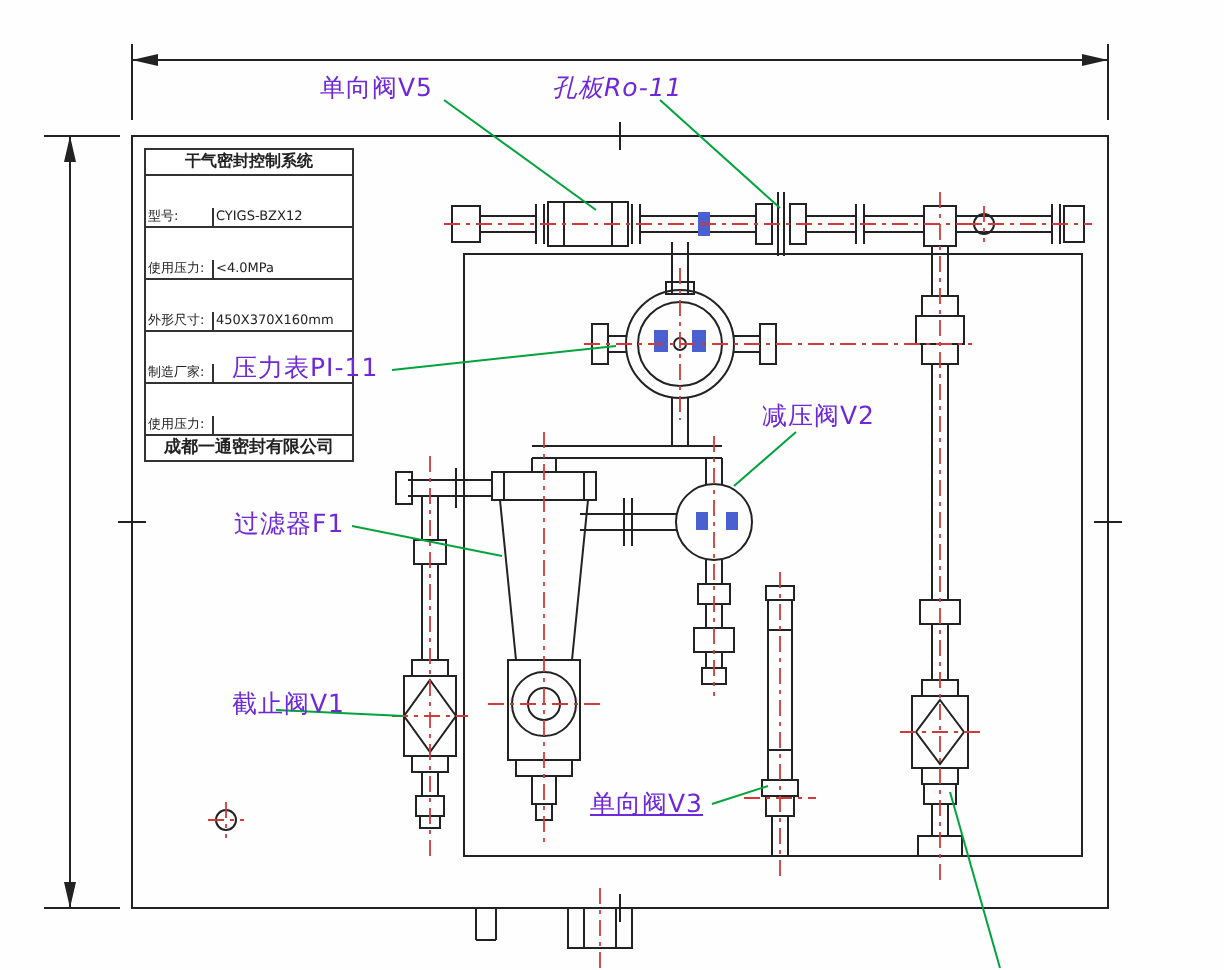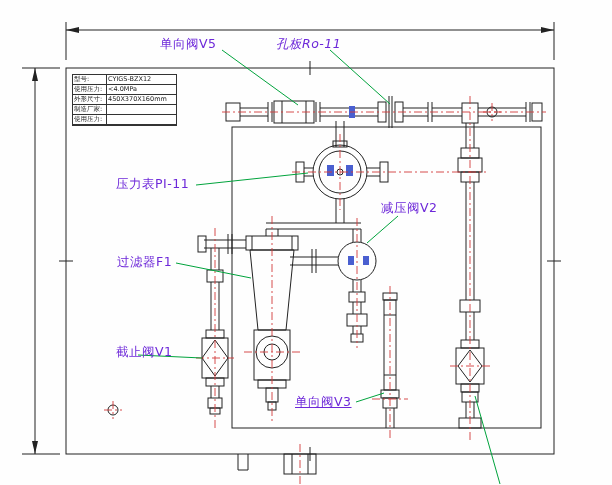--- a/index.html
+++ b/index.html
@@ -13,21 +13,21 @@
     position:absolute; color:#6d28d9; font-size:12.5px; line-height:14px;
     white-space:nowrap; letter-spacing:0.5px;
   }
   .title-block {
     position:absolute; left:72px; top:74px; width:105px;
     border:1px solid #333; background:rgba(255,255,255,0.92); color:#222;
   }
   .tb-title { height:13px; border-bottom:1px solid #333; font-size:8px;
     line-height:12px; text-align:center; font-weight:bold; overflow:hidden; }
   .tb-row { height:10px; border-bottom:1px solid #333; display:flex;
-    font-size:6.5px; line-height:9px; }
+    font-size:6.5px; line-height:9px;margin-top:16px; }
   .tb-row:last-of-type { border-bottom:1px solid #333; }
   .tb-label { width:34px; border-right:1px solid #333; padding-left:1px;
     white-space:nowrap; overflow:hidden; }
   .tb-value { flex:1; padding-left:1px; white-space:nowrap; overflow:hidden; }
   .tb-company { height:12px; font-size:8.5px; line-height:12px;
     text-align:center; font-weight:bold; overflow:hidden; }
 </style>
 </head>
 <body>
 
@@ -261,40 +261,42 @@
       <line x1="196" y1="185" x2="308" y2="173"></line>
       <line x1="398" y1="216" x2="367" y2="243"></line>
       <line x1="176" y1="263" x2="251" y2="278"></line>
       <line x1="138" y1="355" x2="202" y2="358"></line>
       <line x1="356" y1="402" x2="384" y2="393"></line>
       <line x1="475" y1="396" x2="500" y2="484"></line>
     </g>
   </svg>
 
   <div class="title-block">
+    <div class="tb-title">干气密封控制系统</div>
     <div class="tb-row">
       <div class="tb-label">型号:</div>
       <div class="tb-value">CYIGS-BZX12</div>
     </div>
     <div class="tb-row">
       <div class="tb-label">使用压力:</div>
       <div class="tb-value">&lt;4.0MPa</div>
     </div>
     <div class="tb-row">
       <div class="tb-label">外形尺寸:</div>
       <div class="tb-value">450X370X160mm</div>
     </div>
     <div class="tb-row">
       <div class="tb-label">制造厂家:</div>
       <div class="tb-value"></div>
     </div>
     <div class="tb-row">
       <div class="tb-label">使用压力:</div>
       <div class="tb-value"></div>
     </div>
+    <div class="tb-company">成都一通密封有限公司</div>
   </div>
 
   <div class="lbl" style="left:160px; top:37px;">单向阀V5</div>
   <div class="lbl" style="left:276px; top:37px;font-style:italic;">孔板Ro-11</div>
   <div class="lbl" style="left:116px; top:177px;">压力表PI-11</div>
   <div class="lbl" style="left:381px; top:201px;">减压阀V2</div>
   <div class="lbl" style="left:117px; top:255px;">过滤器F1</div>
   <div class="lbl" style="left:80px; top:345px;margin-left:36px;">截止阀V1</div>
   <div class="lbl" style="left:295px; top:395px;text-decoration:underline;">单向阀V3</div>
 

